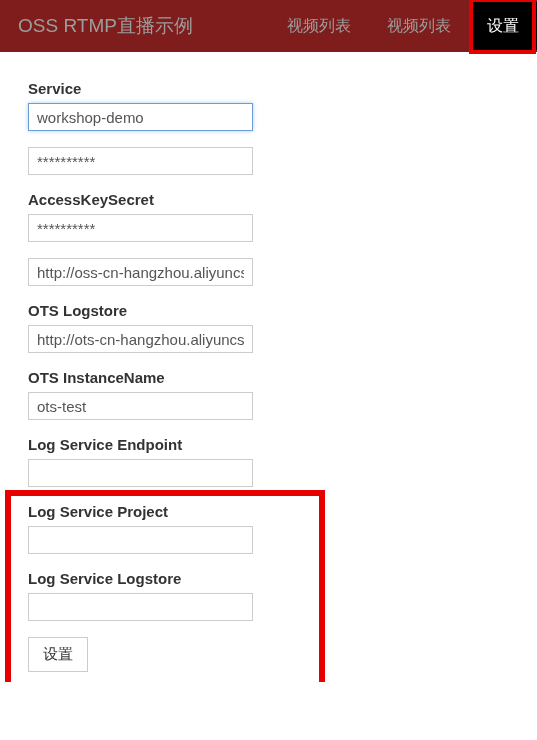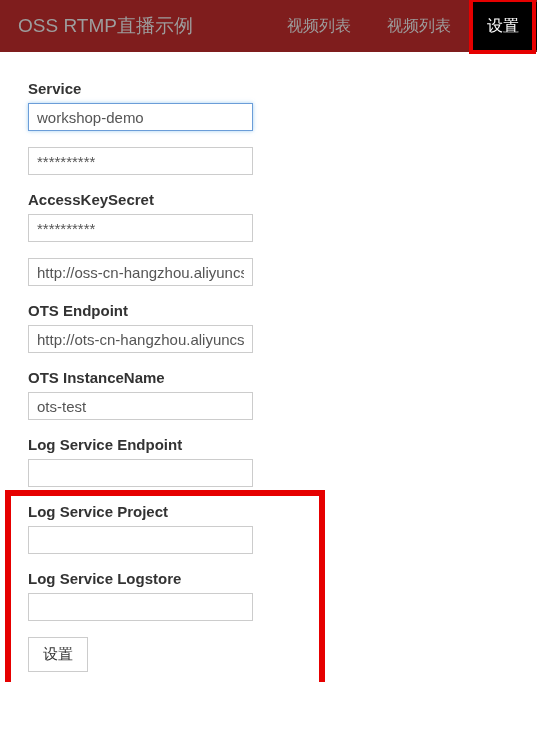--- a/index.html
+++ b/index.html
@@ -127,21 +127,21 @@
     <div class="form-group">
       <label class="form-label">AccessKeySecret</label>
       <input type="text" class="form-input" value="**********" style="">
     </div>
 
     <div class="form-group">
       <input type="text" class="form-input" value="http://oss-cn-hangzhou.aliyuncs.com" style="">
     </div>
 
     <div class="form-group">
-      <label class="form-label">OTS Endpoint</label>
+      <label class="form-label">OTS Logstore</label>
       <input type="text" class="form-input" value="http://ots-cn-hangzhou.aliyuncs.com" style="">
     </div>
 
     <div class="form-group">
       <label class="form-label">OTS InstanceName</label>
       <input type="text" class="form-input" value="ots-test" style="">
     </div>
 
     <div class="form-group">
       <label class="form-label">Log Service Endpoint</label>

